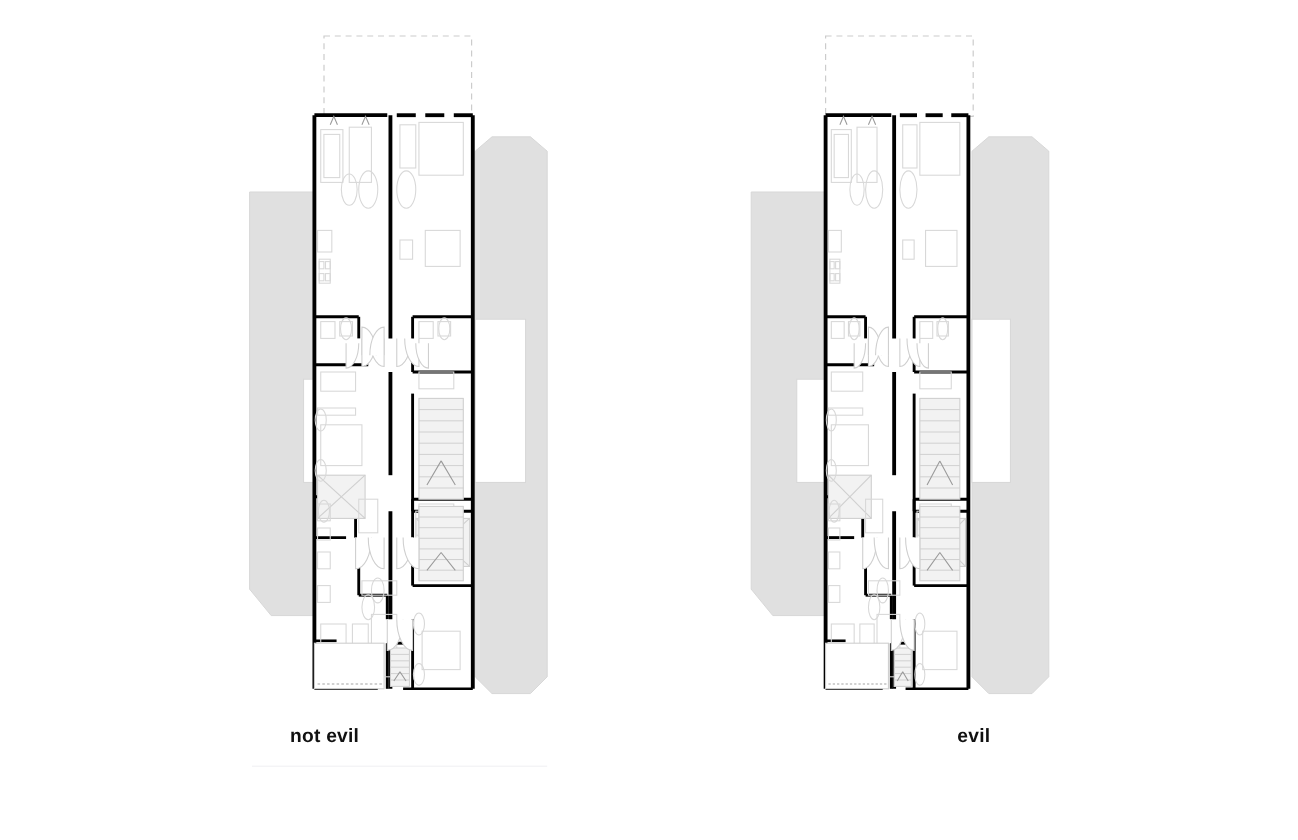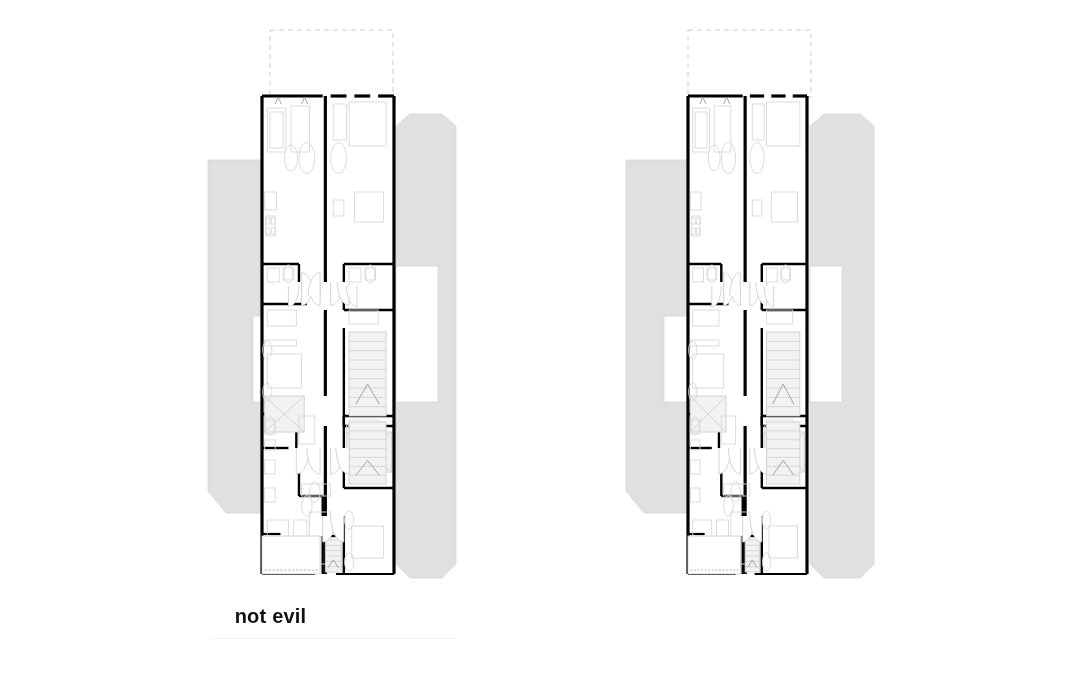--- a/index.html
+++ b/index.html
@@ -11,21 +11,21 @@
     overflow:hidden;
     position:relative;
   }
   .stage{position:absolute;left:0;top:0;width:1082px;height:700px;}
   .panel{position:absolute;top:0;height:700px;}
   .plan-svg{position:absolute;left:0;top:0;}
   .caption{
     position:absolute;
     text-align:center;
     font-weight:bold;
-    font-size:20px;
+    font-size:16px;
     color:#111111;
     letter-spacing:.2px;
     white-space:nowrap;
   }
   .rule{
     position:absolute;
     height:1px;
     background:#f2f2f4;
   }
 </style>
@@ -339,15 +339,16 @@
           <line x1="177.94" y1="570" x2="179.844" y2="570" stroke="#cfcfcf" stroke-width="1.6"></line>
           <line x1="181.51" y1="570" x2="183.414" y2="570" stroke="#cfcfcf" stroke-width="1.6"></line>
           <line x1="185.07999999999998" y1="570" x2="186.984" y2="570" stroke="#cfcfcf" stroke-width="1.6"></line>
           <line x1="188.65" y1="570" x2="190.554" y2="570" stroke="#cfcfcf" stroke-width="1.6"></line>
           <line x1="192.22" y1="570" x2="194.124" y2="570" stroke="#cfcfcf" stroke-width="1.6"></line>
           <line x1="195.79" y1="570" x2="197.69400000000002" y2="570" stroke="#cfcfcf" stroke-width="1.6"></line>
           <path d="M158.9,104 l3,-7 l3,7" fill="none" stroke="#9a9a9a" stroke-width="0.9"></path>
           <path d="M182.7,104 l3,-7 l3,7" fill="none" stroke="#9a9a9a" stroke-width="0.9"></path>
         </g>
       </svg>
+    <div class="caption" id="cap-right" style="left:0;width:541px;top:605px;">evil</div>
   </div>
 
 </div>
 
 </body></html>

